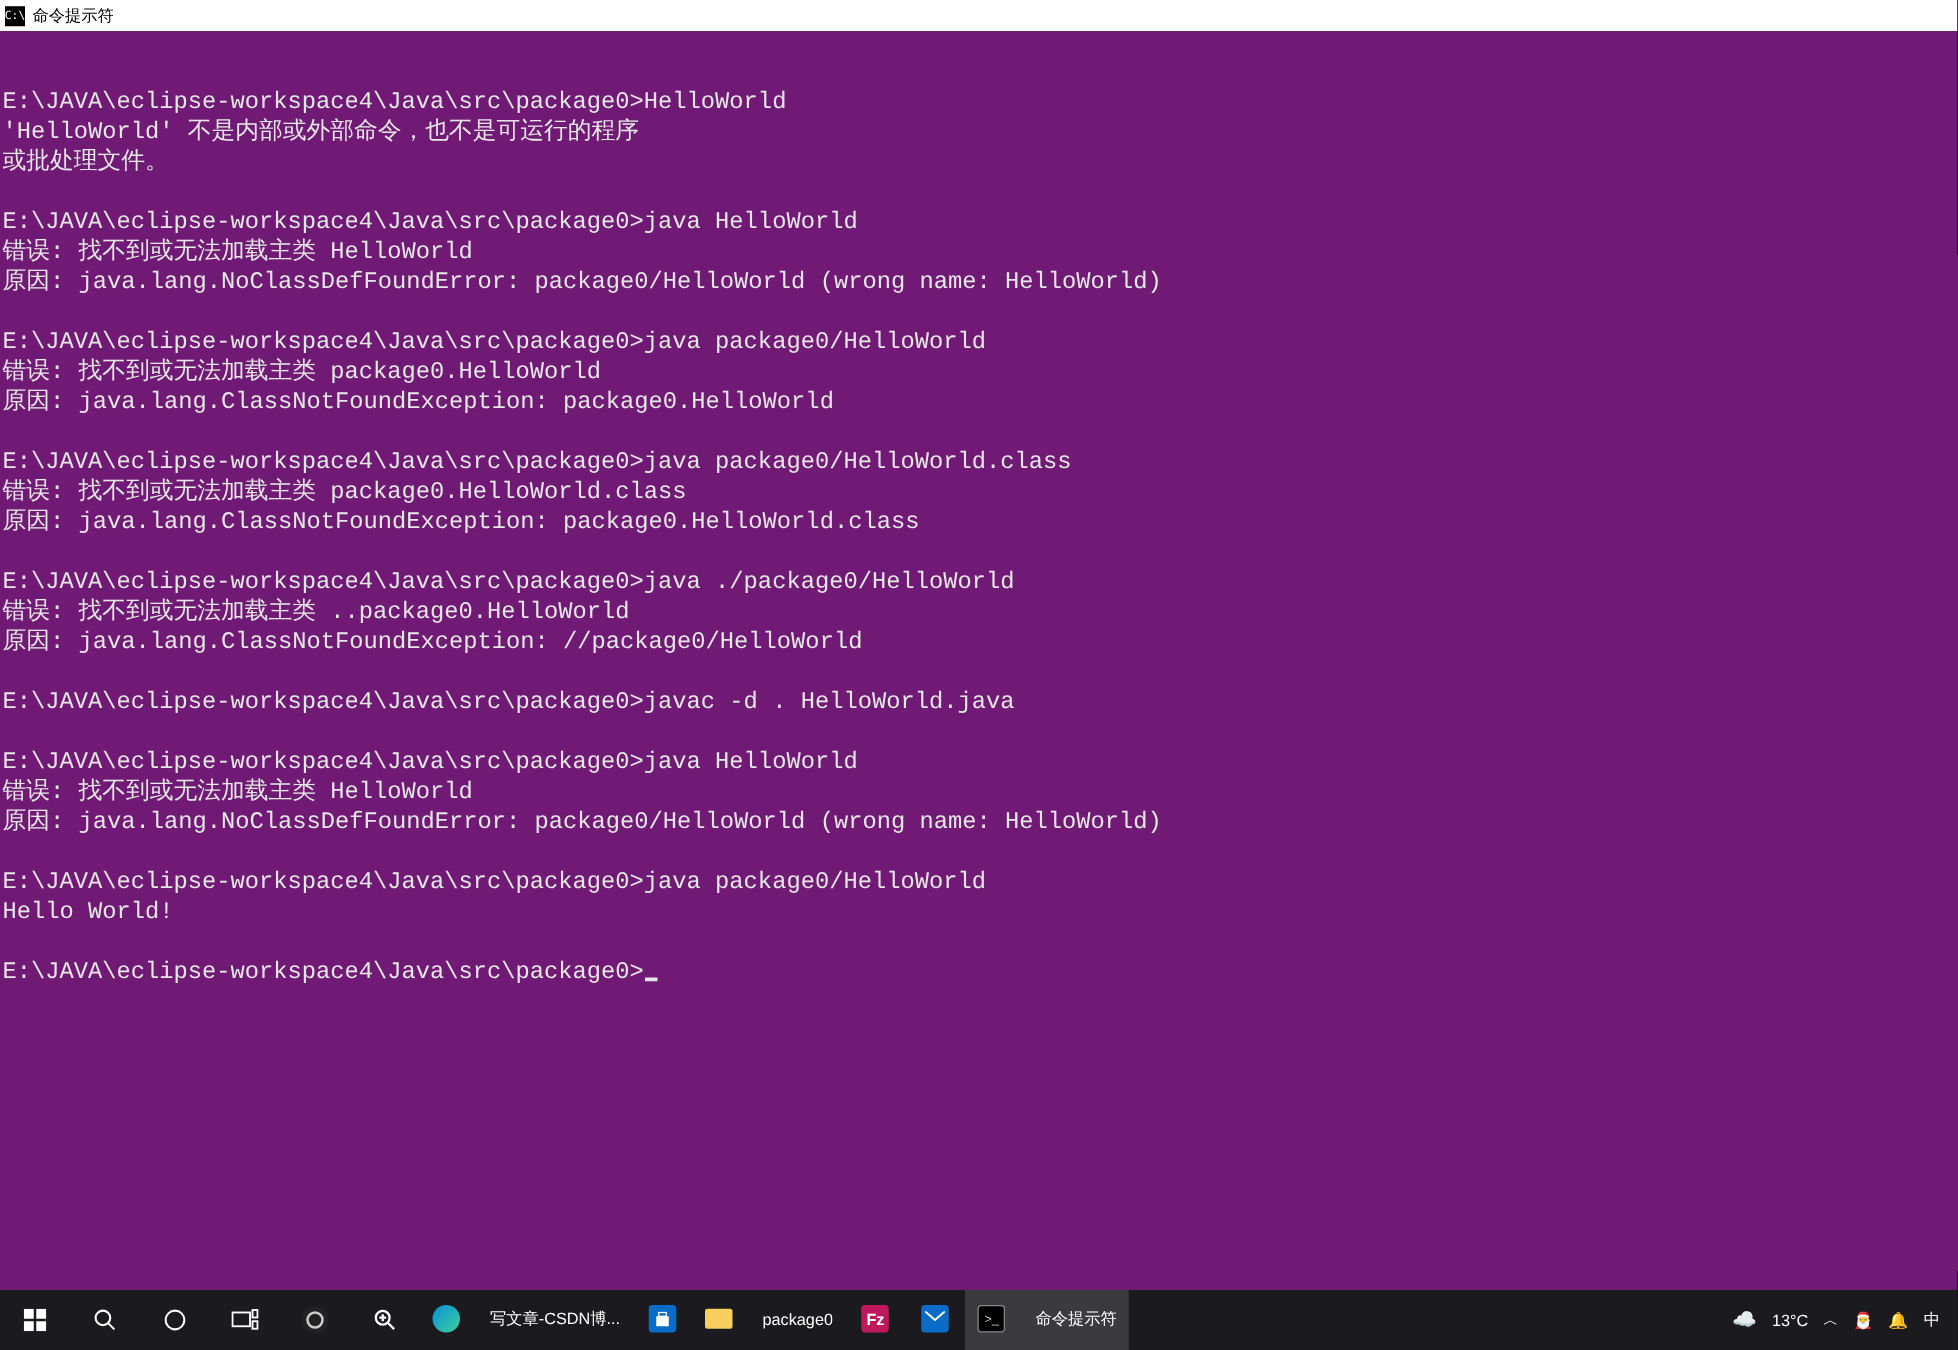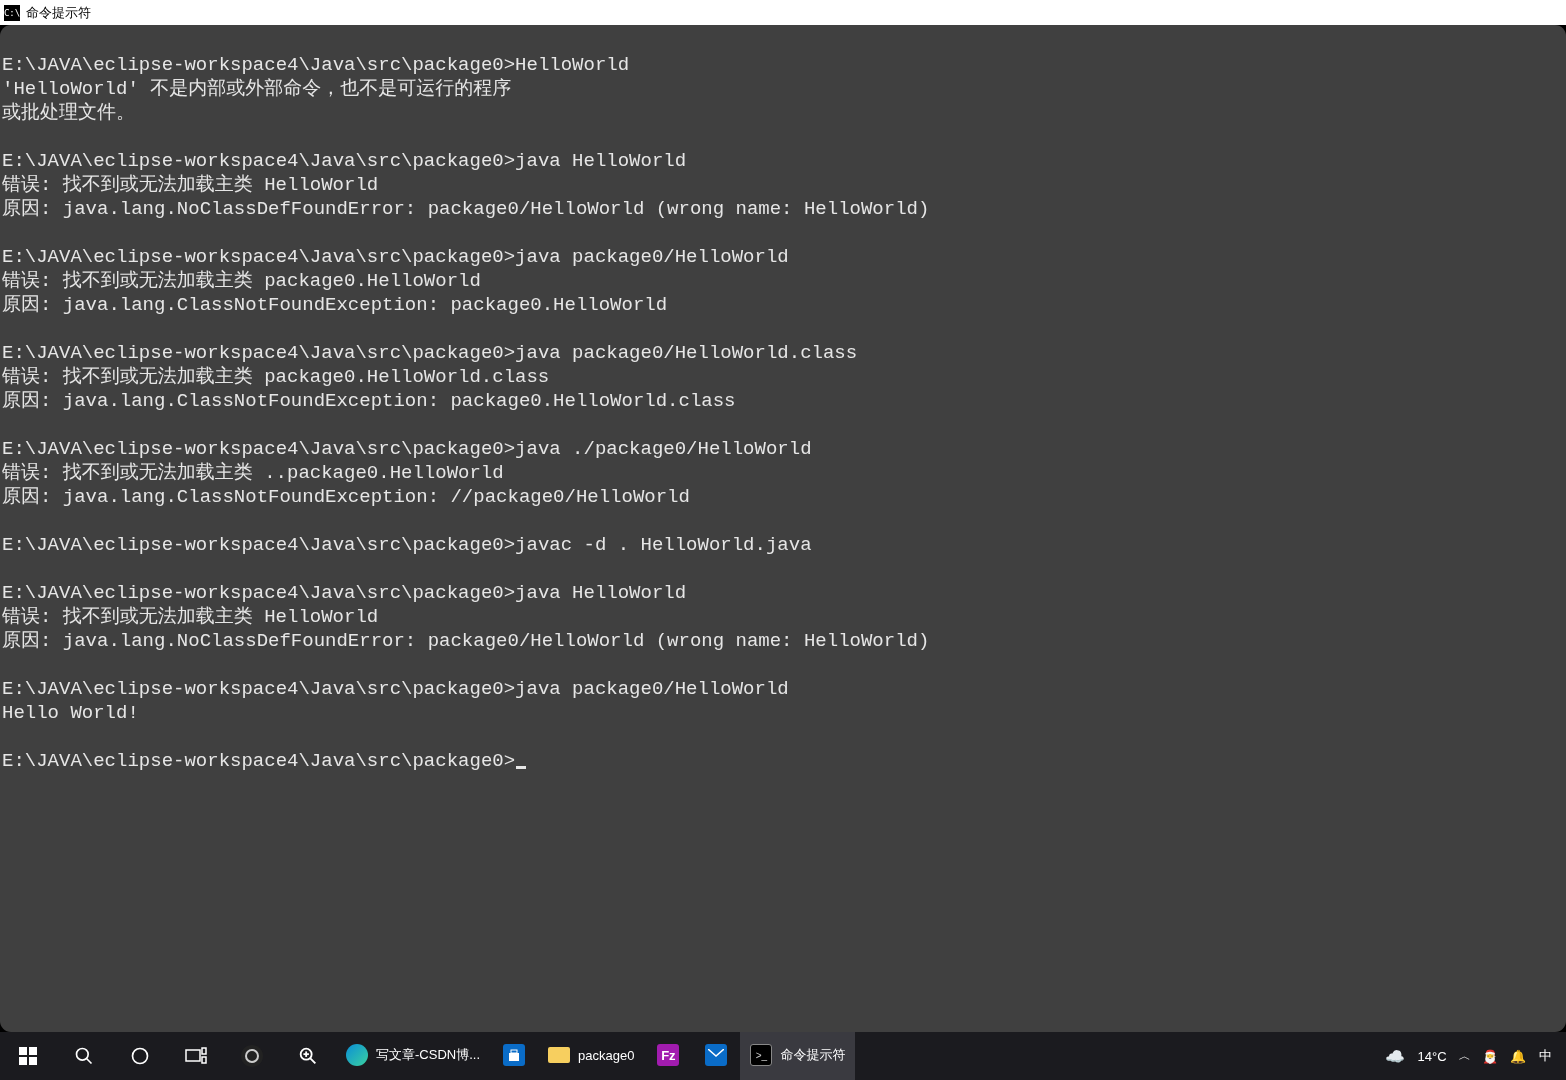--- a/index.html
+++ b/index.html
@@ -13,30 +13,29 @@
     gap: 6px;
   }
   .titlebar-icon {
     width: 16px; height: 16px;
     background: #000;
     display: flex; align-items: center; justify-content: center;
     font-size: 9px; color: #fff; font-family: Consolas, monospace;
   }
   .titlebar-text { font-size: 13px; color: #000; }
   .terminal {
-    background: #404040;
+    background: #701a75;
     color: #e6e6e6;
     font-family: "NSimSun", "SimSun", Consolas, "Courier New", monospace;
     font-size: 19px;
     line-height: 24px;
-    padding: 4px 2px;
+    padding: 20px 2px;
     white-space: pre;
     height: calc(100% - 25px - 48px);
     overflow: hidden;
-    border-radius: 11px;
   }
   .cursor {
     display: inline-block;
     width: 10px; height: 3px;
     background: #e6e6e6;
     vertical-align: baseline;
     margin-left: 1px;
     position: relative;
     top: 3px;
   }
@@ -63,39 +62,39 @@
     gap: 8px;
     padding: 0 10px;
     min-width: 56px;
     max-width: 190px;
     color: #fff;
     font-size: 13px;
     border-bottom: 2px solid transparent;
   }
   .tb-app.running { }
   .tb-app.active { background: #3a3a40; }
-  .tb-app .label { white-space: nowrap; overflow: hidden; text-overflow: ellipsis; }
+  .tb-app .label { white-space: nowrap; overflow: hidden; text-overflow: ellipsis; margin-left: 16px; }
   .tb-spacer { flex: 1; }
   .systray {
     display: flex;
     align-items: center;
     gap: 12px;
     padding: 0 14px;
     font-size: 13px;
   }
   .app-icon {
     width: 22px; height: 22px;
     display: flex; align-items: center; justify-content: center;
     border-radius: 3px;
     font-size: 13px;
   }
   .ico-edge { background: linear-gradient(135deg,#0b8fd6,#3ad1a0); border-radius:50%; }
   .ico-store { background:#0a6cc7; color:#fff; }
   .ico-folder { background:#f7cf5f; width:22px; height:16px; border-radius:2px; }
-  .ico-fz { background:#a21caf; color:#fff; font-weight:bold; font-family: Arial; }
+  .ico-fz { background:#be185d; color:#fff; font-weight:bold; font-family: Arial; }
   .ico-mail { background:#0a6cc7; color:#fff; }
   .ico-eclipse { background:#2a2140; border-radius:50%; position:relative; }
   .ico-eclipse::after { content:""; position:absolute; inset:4px; border:2px solid #c08030; border-radius:50%; border-left-color:transparent; border-bottom-color:transparent; }
   .ico-cmd { background:#000; border:1px solid #888; color:#ccc; font-size:10px; }
   .ico-obs { background:#222; border-radius:50%; position:relative; }
   .ico-obs::after{ content:""; position:absolute; inset:4px; border:2px solid #ccc; border-radius:50%; }
   .weather-ico { font-size:16px; }
   svg { display:block; }
 </style>
 </head>
@@ -206,19 +205,19 @@
   </div>
   <div class="tb-app running active">
     <span class="app-icon ico-cmd">&gt;_</span>
     <span class="label">命令提示符</span>
   </div>
 
   <div class="tb-spacer"></div>
 
   <div class="systray">
     <span class="weather-ico">☁️</span>
-    <span>14°C</span>
+    <span>13°C</span>
     <span style="font-size:12px;">︿</span>
     <span>🎅</span>
     <span>🔔</span>
     <span style="font-size:13px;">中</span>
   </div>
 </div>
 
 </body></html>

